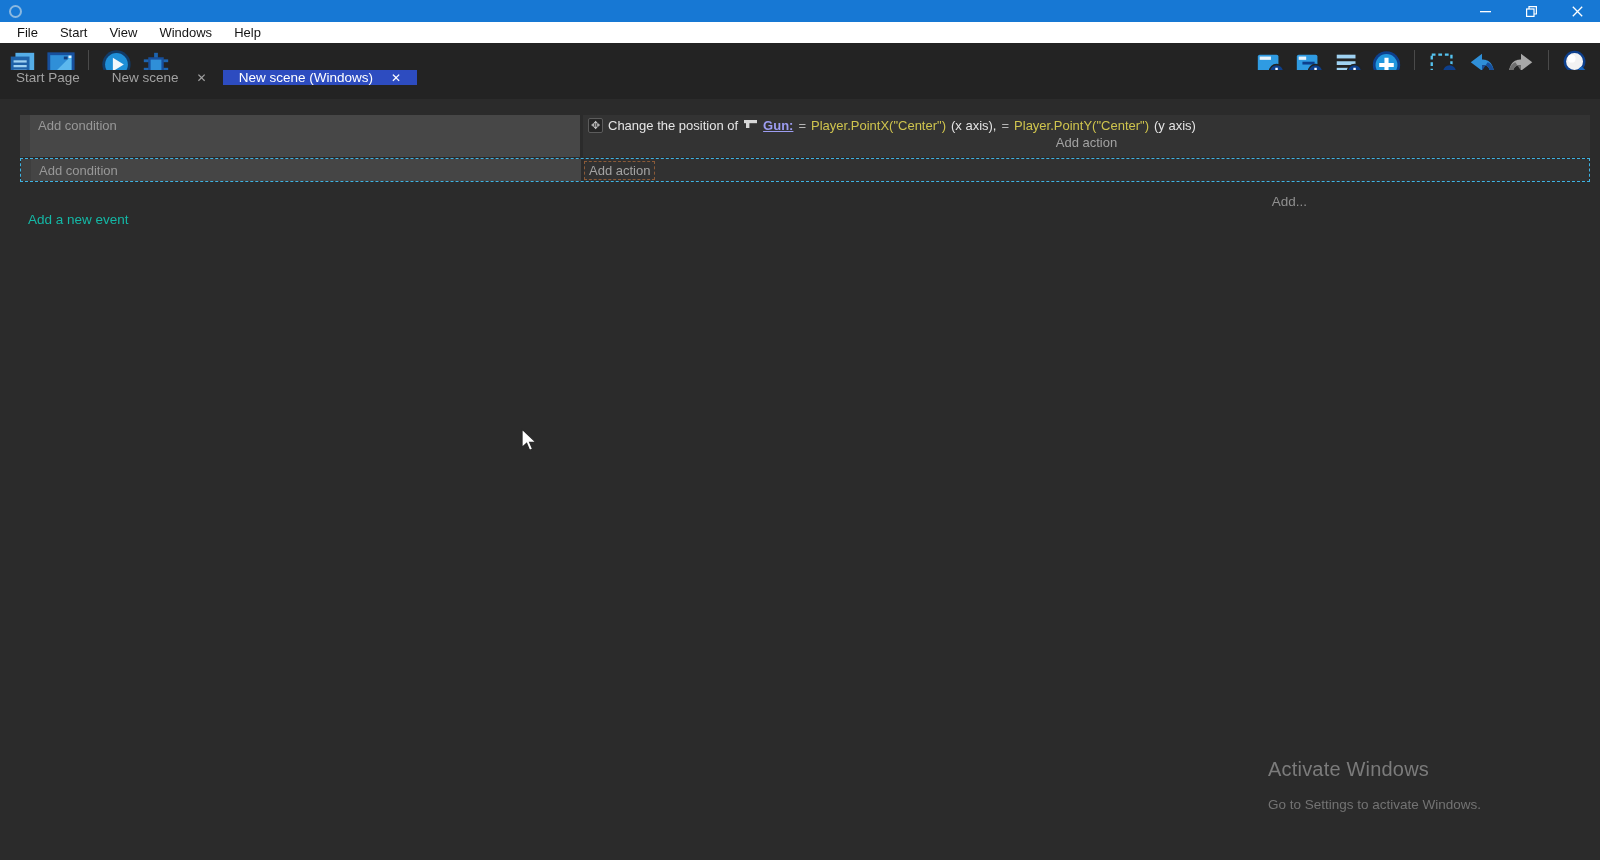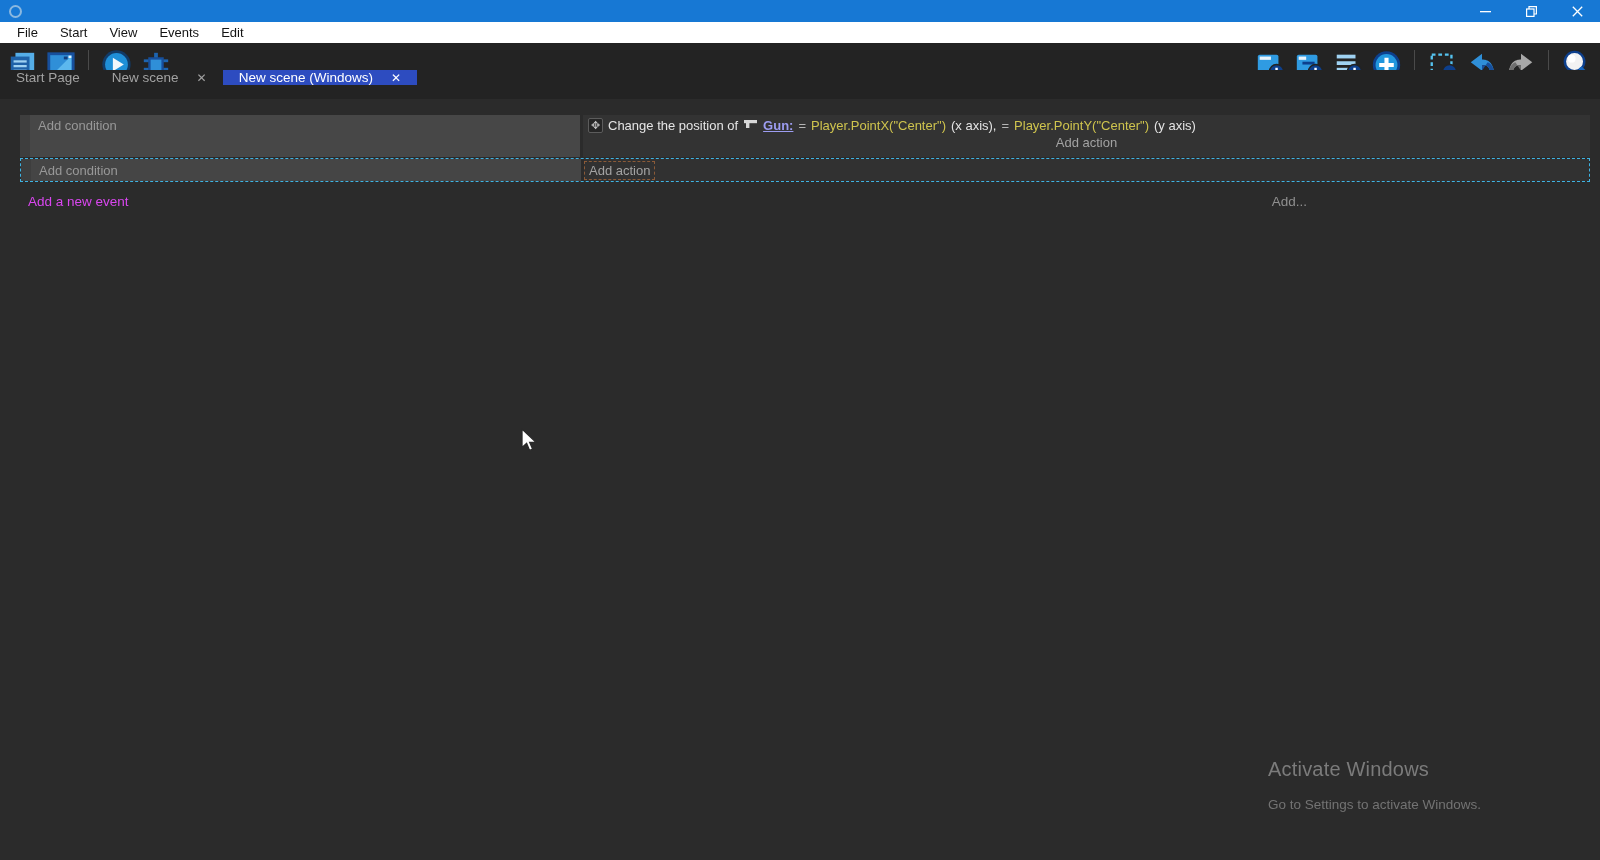--- a/index.html
+++ b/index.html
@@ -65,21 +65,21 @@
   .row1 .act-cell { background:#333333; }
   .row2 .act-cell { background:#313131; display:flex; align-items:center; }
   .action-line { display:flex; align-items:center; gap:5px; padding:3px 5px 1px 5px; font-size:13px; color:#e4e4e4; white-space:nowrap; }
   .pos-icon { width:15px; height:15px; flex:none; border:1px solid #5c5c5c; background:#262626; color:#bdbdbd; font-size:11px; line-height:13px; text-align:center; border-radius:2px; }
   .obj-name { color:#9d9df2; font-weight:bold;text-decoration:underline; }
   .op { color:#b5b5b5; }
   .expr { color:#cfc44e; }
   .add-action { font-size:13px; color:#a3a3a3; padding:1px 5px;text-align:center; }
   .row2 .add-action { border:1px dashed #8a5a38; padding:1px 4px; }
   .gun-icon { display:inline-block; }
-  .add-event-line { position:absolute; top:79px; left:28px; font-size:13.5px; color:#d946ef; }
+  .add-event-line { position:absolute; top:97px; left:28px; font-size:13.5px; color:#14b8a6; }
   .add-more { position:absolute; top:79px; right:14px; font-size:13.5px; color:#8f8f8f;margin-left:44px; }
   
   .watermark { position:absolute; left:1268px; top:758px; color:#767676; }
   .watermark .wm1 { font-size:20px; font-weight:normal; letter-spacing:.2px; color:#7b7b7b; }
   .watermark .wm2 { font-size:13.5px; margin-top:16px; color:#737373; }
   
   .cursor { position:absolute; left:520px; top:428px; }
 </style>
 </head>
 <body>
@@ -103,22 +103,22 @@
         <path d="M0.8 0.8 L10.2 10.2 M10.2 0.8 L0.8 10.2" stroke="#fff" stroke-width="1.3"></path>
       </svg>
     </div>
   </div>
 </div>
 
 <div class="menubar">
   <div class="menu-item">File</div>
   <div class="menu-item">Start</div>
   <div class="menu-item">View</div>
-  <div class="menu-item">Events</div>
-  <div class="menu-item">Edit</div>
+  <div class="menu-item">Windows</div>
+  <div class="menu-item">Help</div>
 </div>
 
 <div class="toolbar">
   <div class="tb-left">
     <div class="tb-icon">
       <svg width="30" height="30" viewBox="0 0 32 32">
         <rect x="9" y="3" width="20" height="23" fill="#55aee8"></rect>
         <rect x="4" y="7" width="20" height="23" fill="#1f62a8"></rect>
         <rect x="7" y="11" width="14" height="2.4" fill="#9fd2f2"></rect>
         <rect x="7" y="16" width="14" height="2.4" fill="#9fd2f2"></rect>

